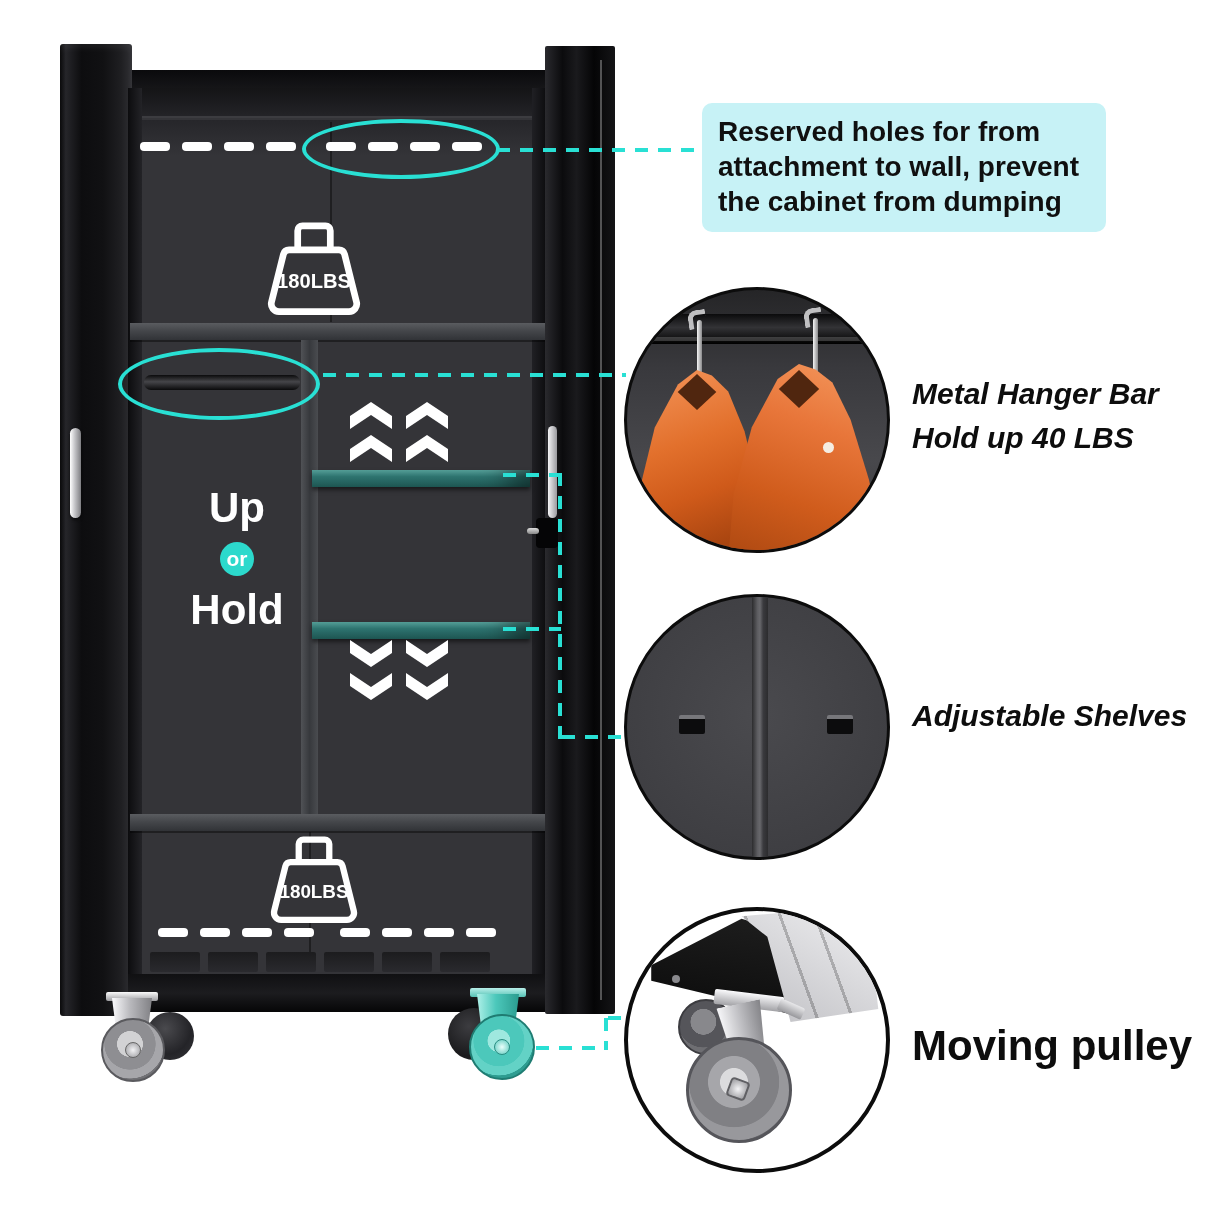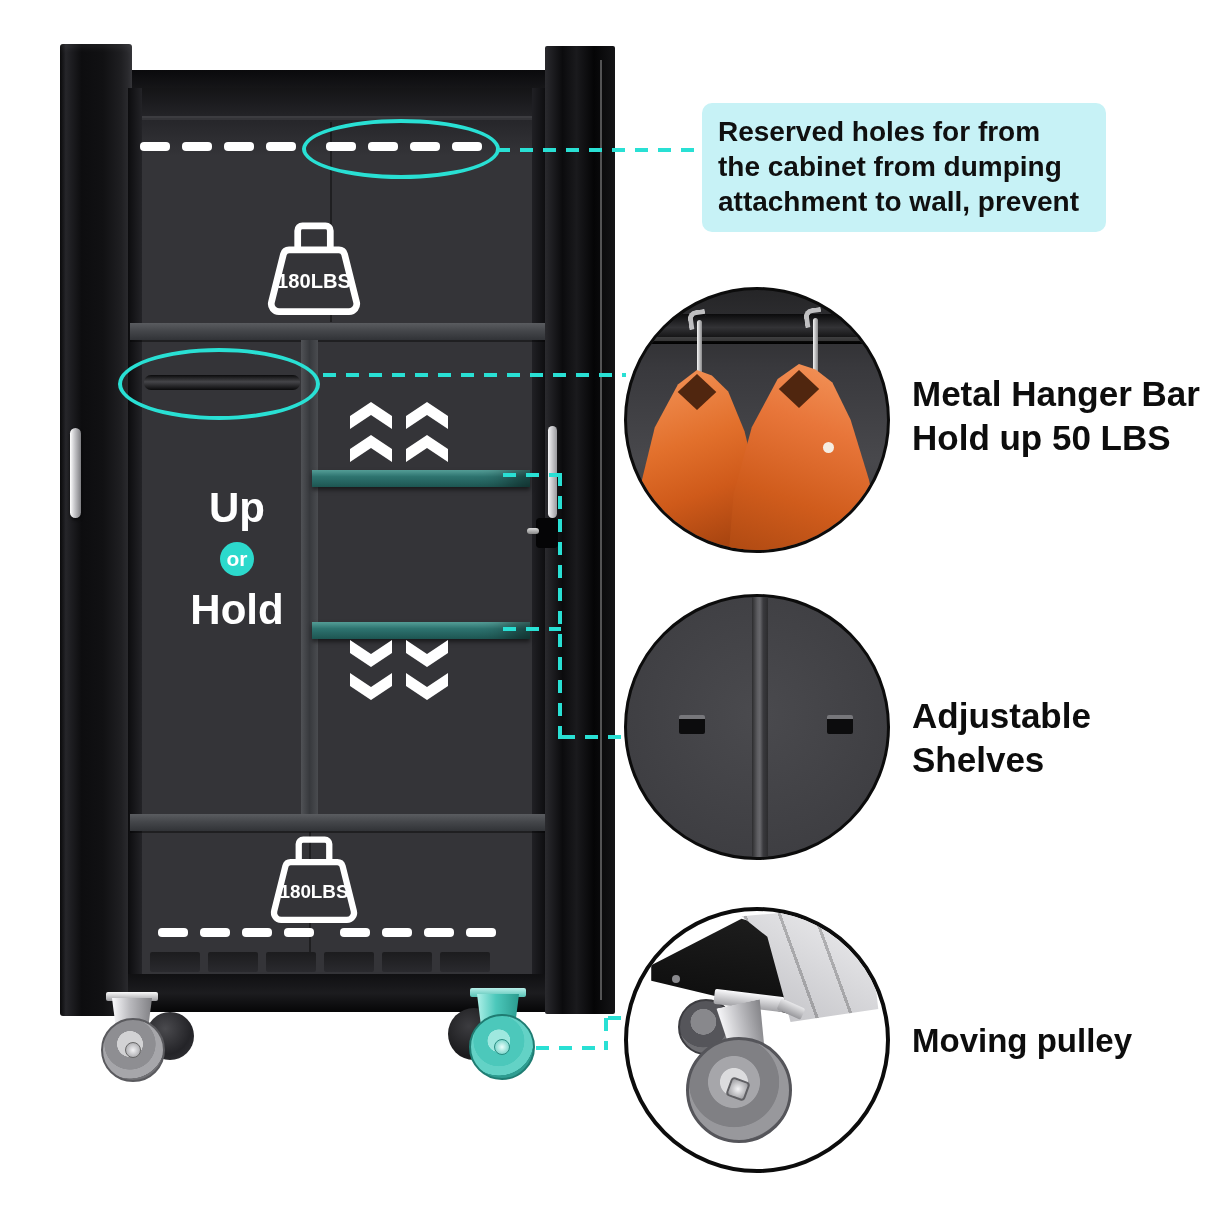--- a/index.html
+++ b/index.html
@@ -83,22 +83,22 @@
     background:radial-gradient(#eafffb,#59c9bd);}
 
   
   .ellipse{position:absolute;border:4px solid var(--cy);border-radius:50%;}
   .dash-h{position:absolute;height:4px;
     background:repeating-linear-gradient(90deg,var(--cy) 0 13px,transparent 13px 23px);}
   .dash-v{position:absolute;width:4px;
     background:repeating-linear-gradient(180deg,var(--cy) 0 13px,transparent 13px 23px);}
   .callout{left:702px;top:103px;width:404px;padding:11px 8px 13px 16px;border-radius:10px;
     background:#c7f2f6;color:#101010;font-size:28px;font-weight:bold;line-height:35px;}
-  .side-label{color:#0d0d0d;font-size:35px;font-weight:bold;line-height:44px;}
-  .pulley-label{left:912px;top:1022px;color:#0d0d0d;font-size:33px;font-weight:bold;}
+  .side-label{color:#0d0d0d;font-size:30px;font-weight:bold;line-height:44px;font-style:italic;}
+  .pulley-label{left:912px;top:1022px;color:#0d0d0d;font-size:42px;font-weight:bold;}
 
   
   .detail-circle{position:absolute;width:266px;height:266px;border-radius:50%;overflow:hidden;}
   .detail-circle>.abs{position:absolute;}
   .circ-hanger{left:624px;top:287px;border:3px solid #0c0c0c;
     background:linear-gradient(180deg,#252527 0%,#39393d 30%,#48484c 65%,#3a3a3e);}
   .jc-bar{left:0;top:24px;width:100%;height:30px;
     background:linear-gradient(180deg,#0b0b0c,#333336 45%,#000000);}
   .jc-bar-hl{left:0;top:47px;width:100%;height:4px;background:rgba(255,255,255,.18);}
   .hook{position:absolute;width:5px;height:58px;border-radius:3px;
@@ -248,41 +248,41 @@
   <div class="abs w-back-r"></div>
   <div class="abs w-plate-r"></div>
   <div class="abs w-fork-r"></div>
   <div class="abs w-wheel-r"></div>
   <div class="abs w-hub-r"></div>
 
   <div class="ellipse" style="left:302px;top:119px;width:198px;height:60px;"></div>
   <div class="dash-h" style="left:497px;top:148px;width:206px;"></div>
   <div class="abs callout">
     <div>Reserved holes for from</div>
+    <div>attachment to wall, prevent</div>
     <div>the cabinet from dumping</div>
-    <div>attachment to wall, prevent</div>
   </div>
 
   <div class="ellipse" style="left:118px;top:348px;width:202px;height:72px;"></div>
   <div class="dash-h" style="left:323px;top:373px;width:303px;"></div>
 
   <div class="detail-circle circ-hanger">
     <div class="abs jc-bar"></div>
     <div class="abs jc-bar-hl"></div>
     <div class="hook" style="left:70px;top:30px;"></div>
     <div class="hook" style="left:186px;top:28px;height:62px;"></div>
     <div class="jacket jk-l"></div>
     <div class="jacket jk-r"></div>
     <div class="collar" style="left:47px;top:84px;width:46px;height:36px;"></div>
     <div class="collar" style="left:148px;top:80px;width:48px;height:38px;"></div>
     <div class="abs jk-btn"></div>
   </div>
   <div class="abs side-label" style="left:912px;top:372px;">
     <div>Metal Hanger Bar</div>
-    <div>Hold up 50 LBS</div>
+    <div>Hold up 40 LBS</div>
   </div>
 
   <div class="dash-h" style="left:503px;top:473px;width:58px;"></div>
   <div class="dash-h" style="left:503px;top:627px;width:58px;"></div>
   <div class="dash-v" style="left:558px;top:473px;height:266px;"></div>
   <div class="dash-h" style="left:562px;top:735px;width:64px;"></div>
 
   <div class="detail-circle circ-shelves">
     <div class="abs sh-seam"></div>
     <div class="sh-slot" style="left:52px;top:118px;"></div>

